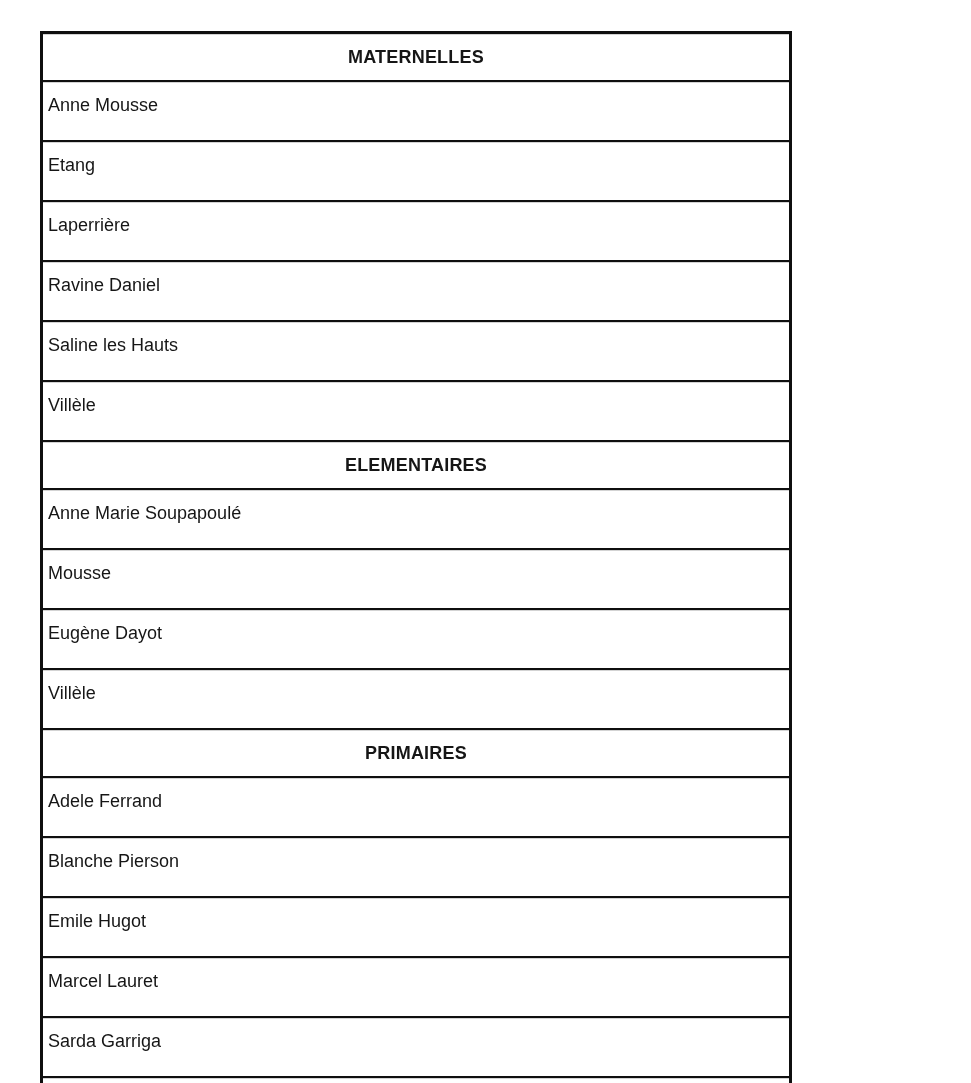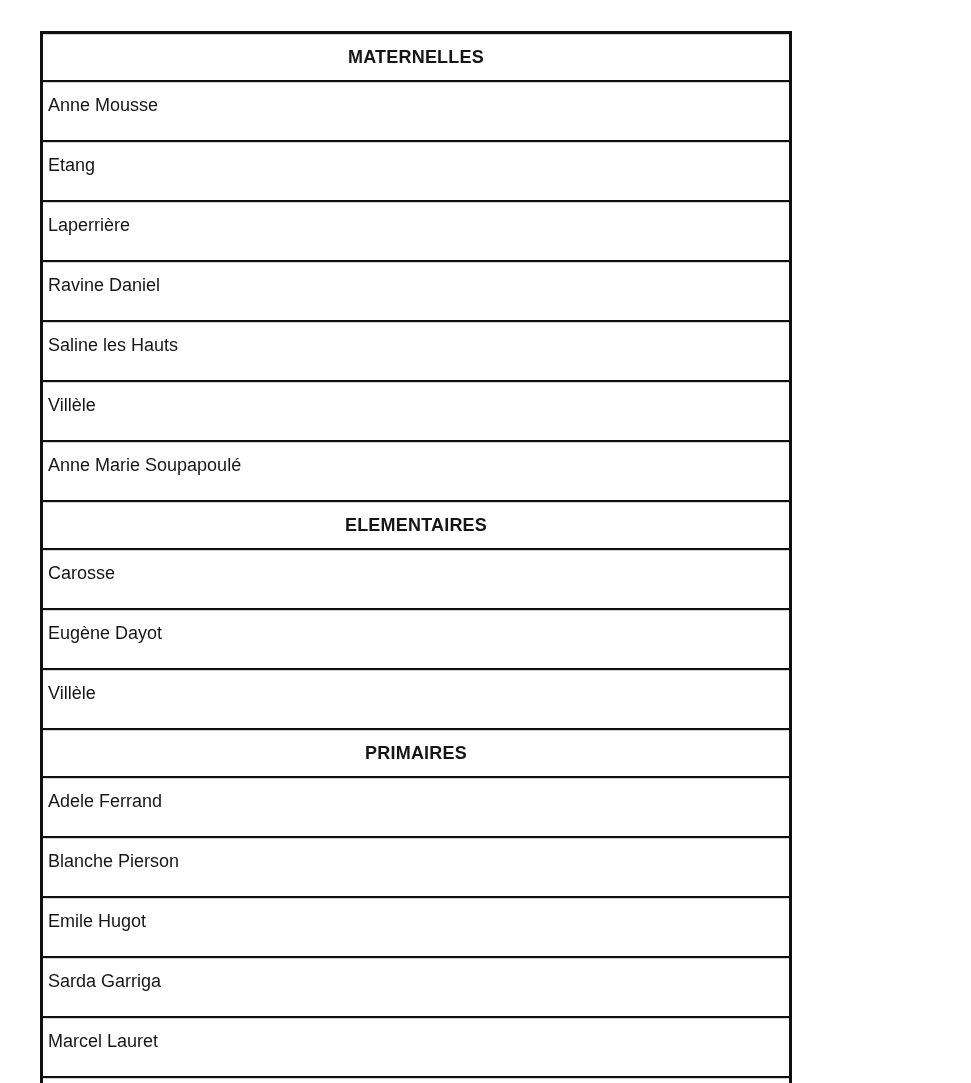--- a/index.html
+++ b/index.html
@@ -84,27 +84,27 @@
         <td class="cell">Ravine Daniel</td>
       </tr>
       <tr>
         <td class="cell">Saline les Hauts</td>
       </tr>
       <tr>
         <td class="cell">Villèle</td>
       </tr>
 
       <tr>
+        <td class="header-cell">ELEMENTAIRES</td>
+      </tr>
+      <tr>
         <td class="cell">Anne Marie Soupapoulé</td>
       </tr>
       <tr>
-        <td class="header-cell">ELEMENTAIRES</td>
-      </tr>
-      <tr>
-        <td class="cell">Carosse</td>
+        <td class="cell">Mousse</td>
       </tr>
       <tr>
         <td class="cell">Eugène Dayot</td>
       </tr>
       <tr>
         <td class="cell">Villèle</td>
       </tr>
 
       <tr>
         <td class="header-cell">PRIMAIRES</td>
@@ -112,24 +112,24 @@
       <tr>
         <td class="cell">Adele Ferrand</td>
       </tr>
       <tr>
         <td class="cell">Blanche Pierson</td>
       </tr>
       <tr>
         <td class="cell">Emile Hugot</td>
       </tr>
       <tr>
-        <td class="cell">Sarda Garriga</td>
+        <td class="cell">Marcel Lauret</td>
       </tr>
       <tr>
-        <td class="cell">Marcel Lauret</td>
+        <td class="cell">Sarda Garriga</td>
       </tr>
       <tr>
         <td class="cell empty-cell"></td>
       </tr>
 
     </tbody>
   </table>
 </div>
 
 </body></html>

